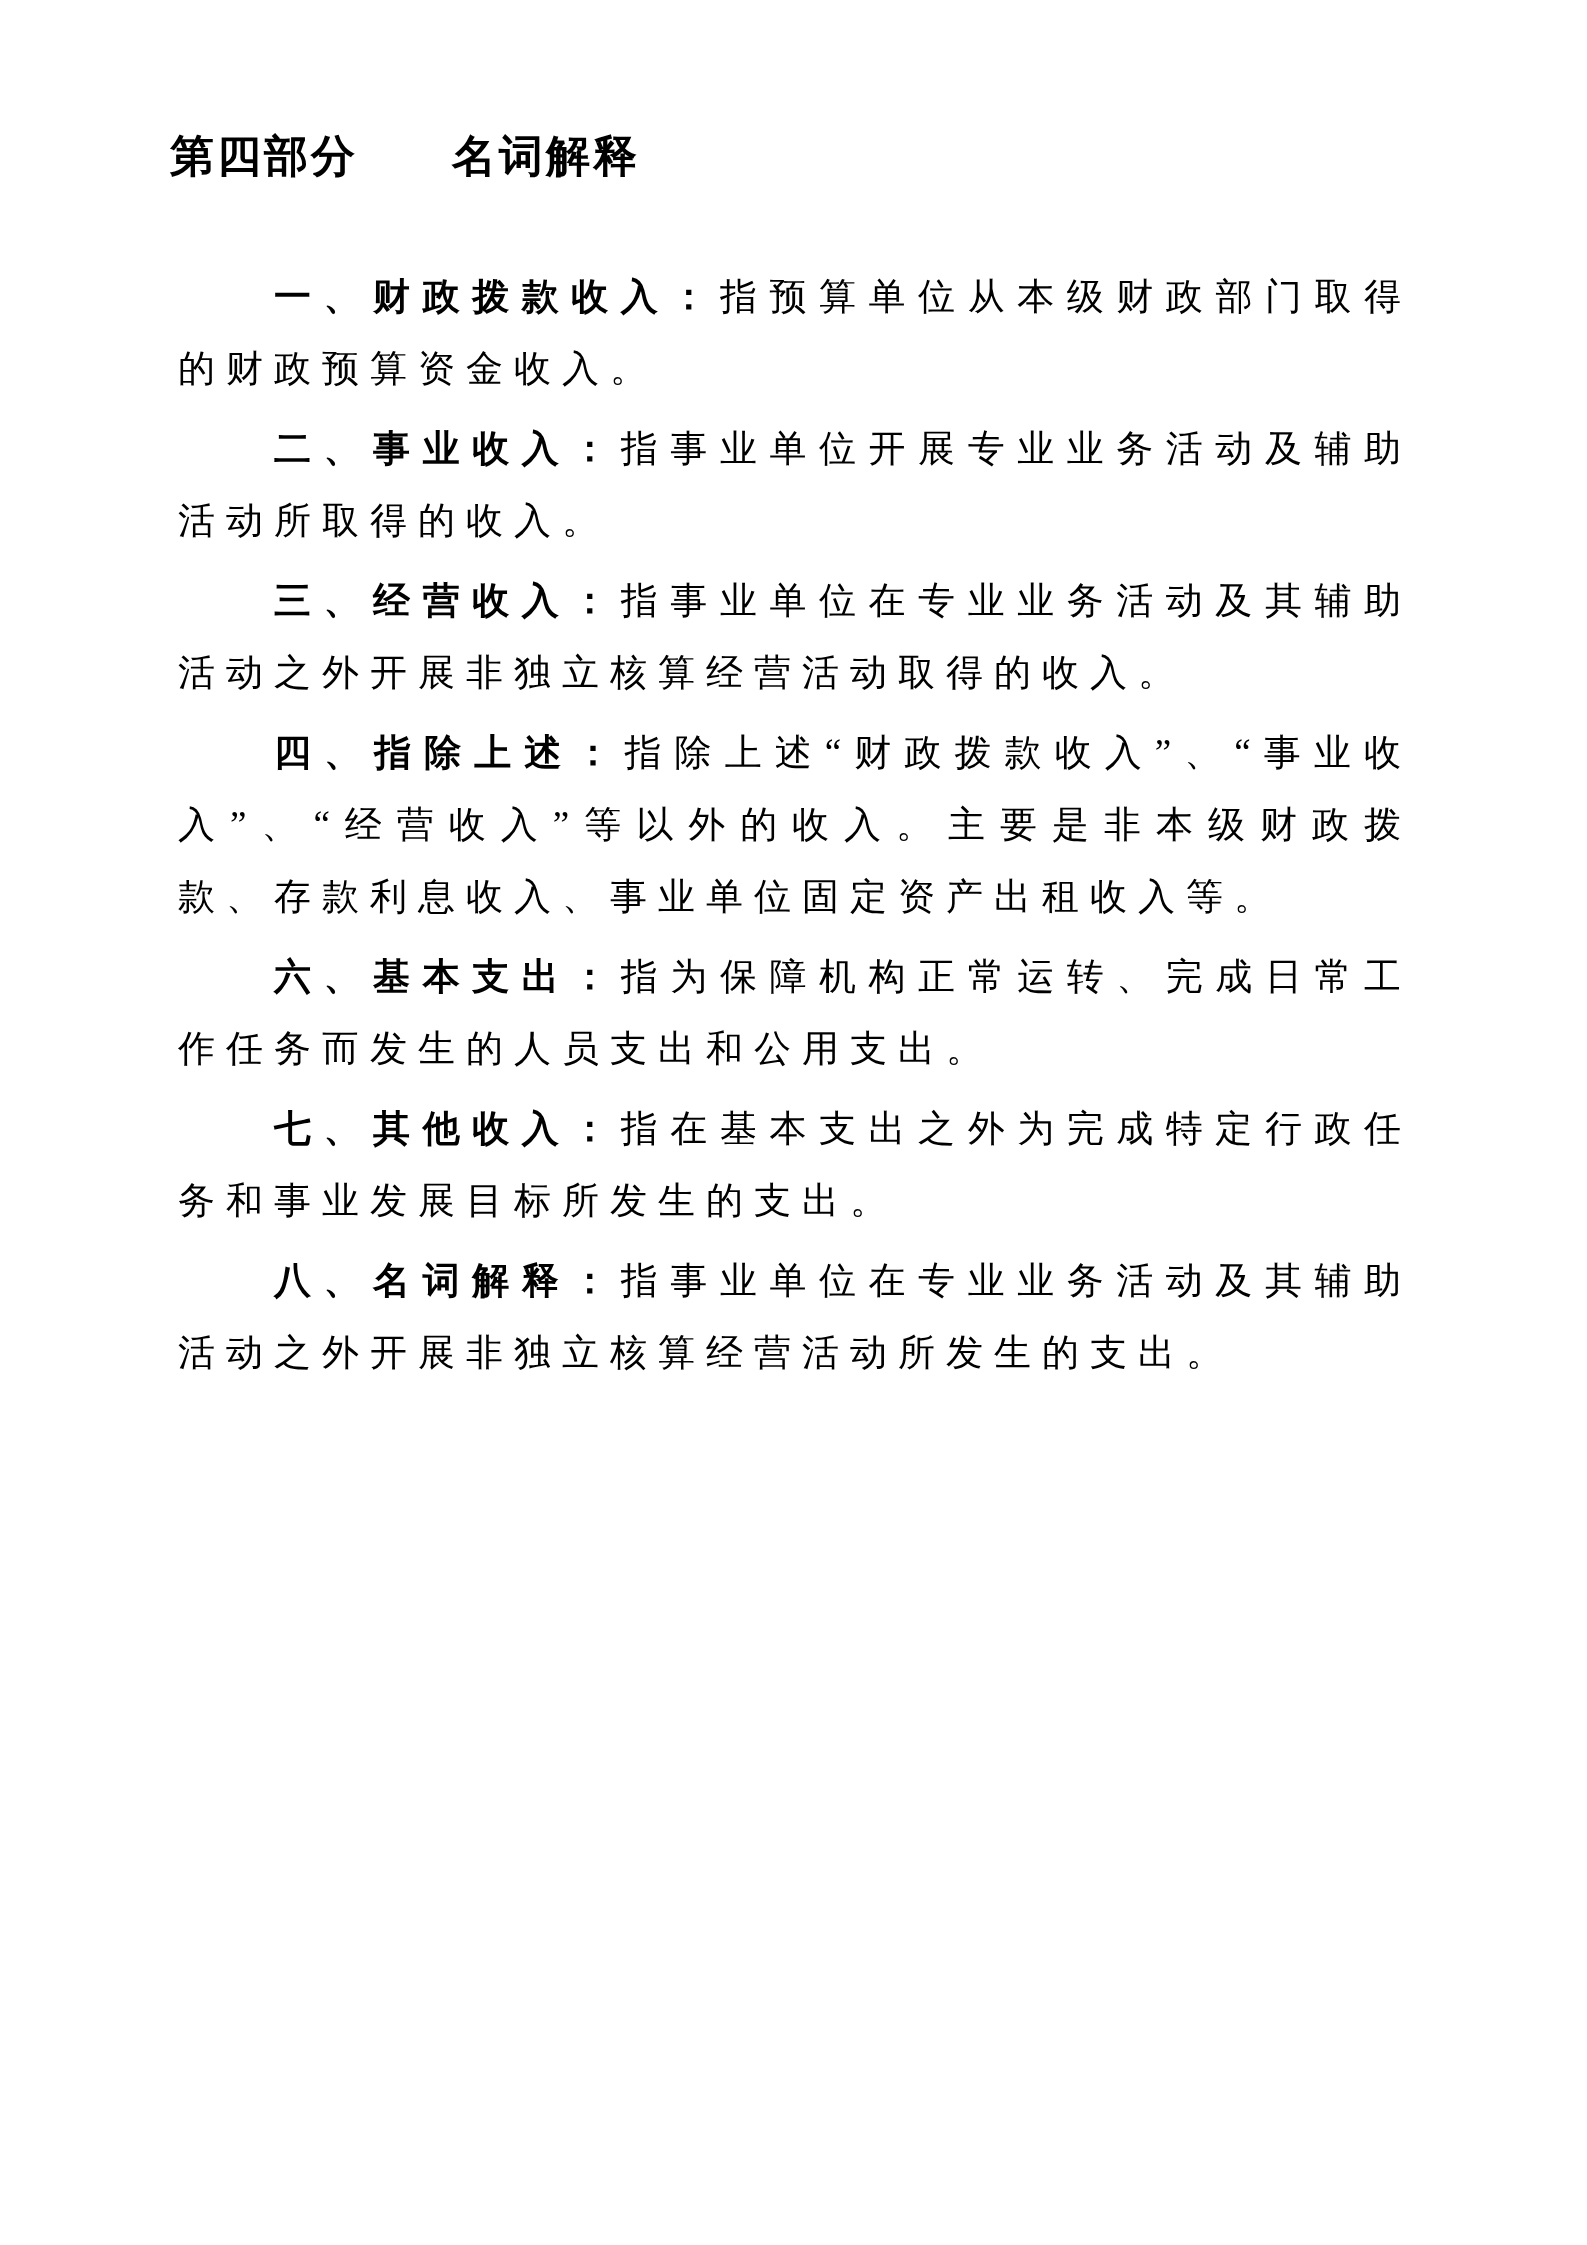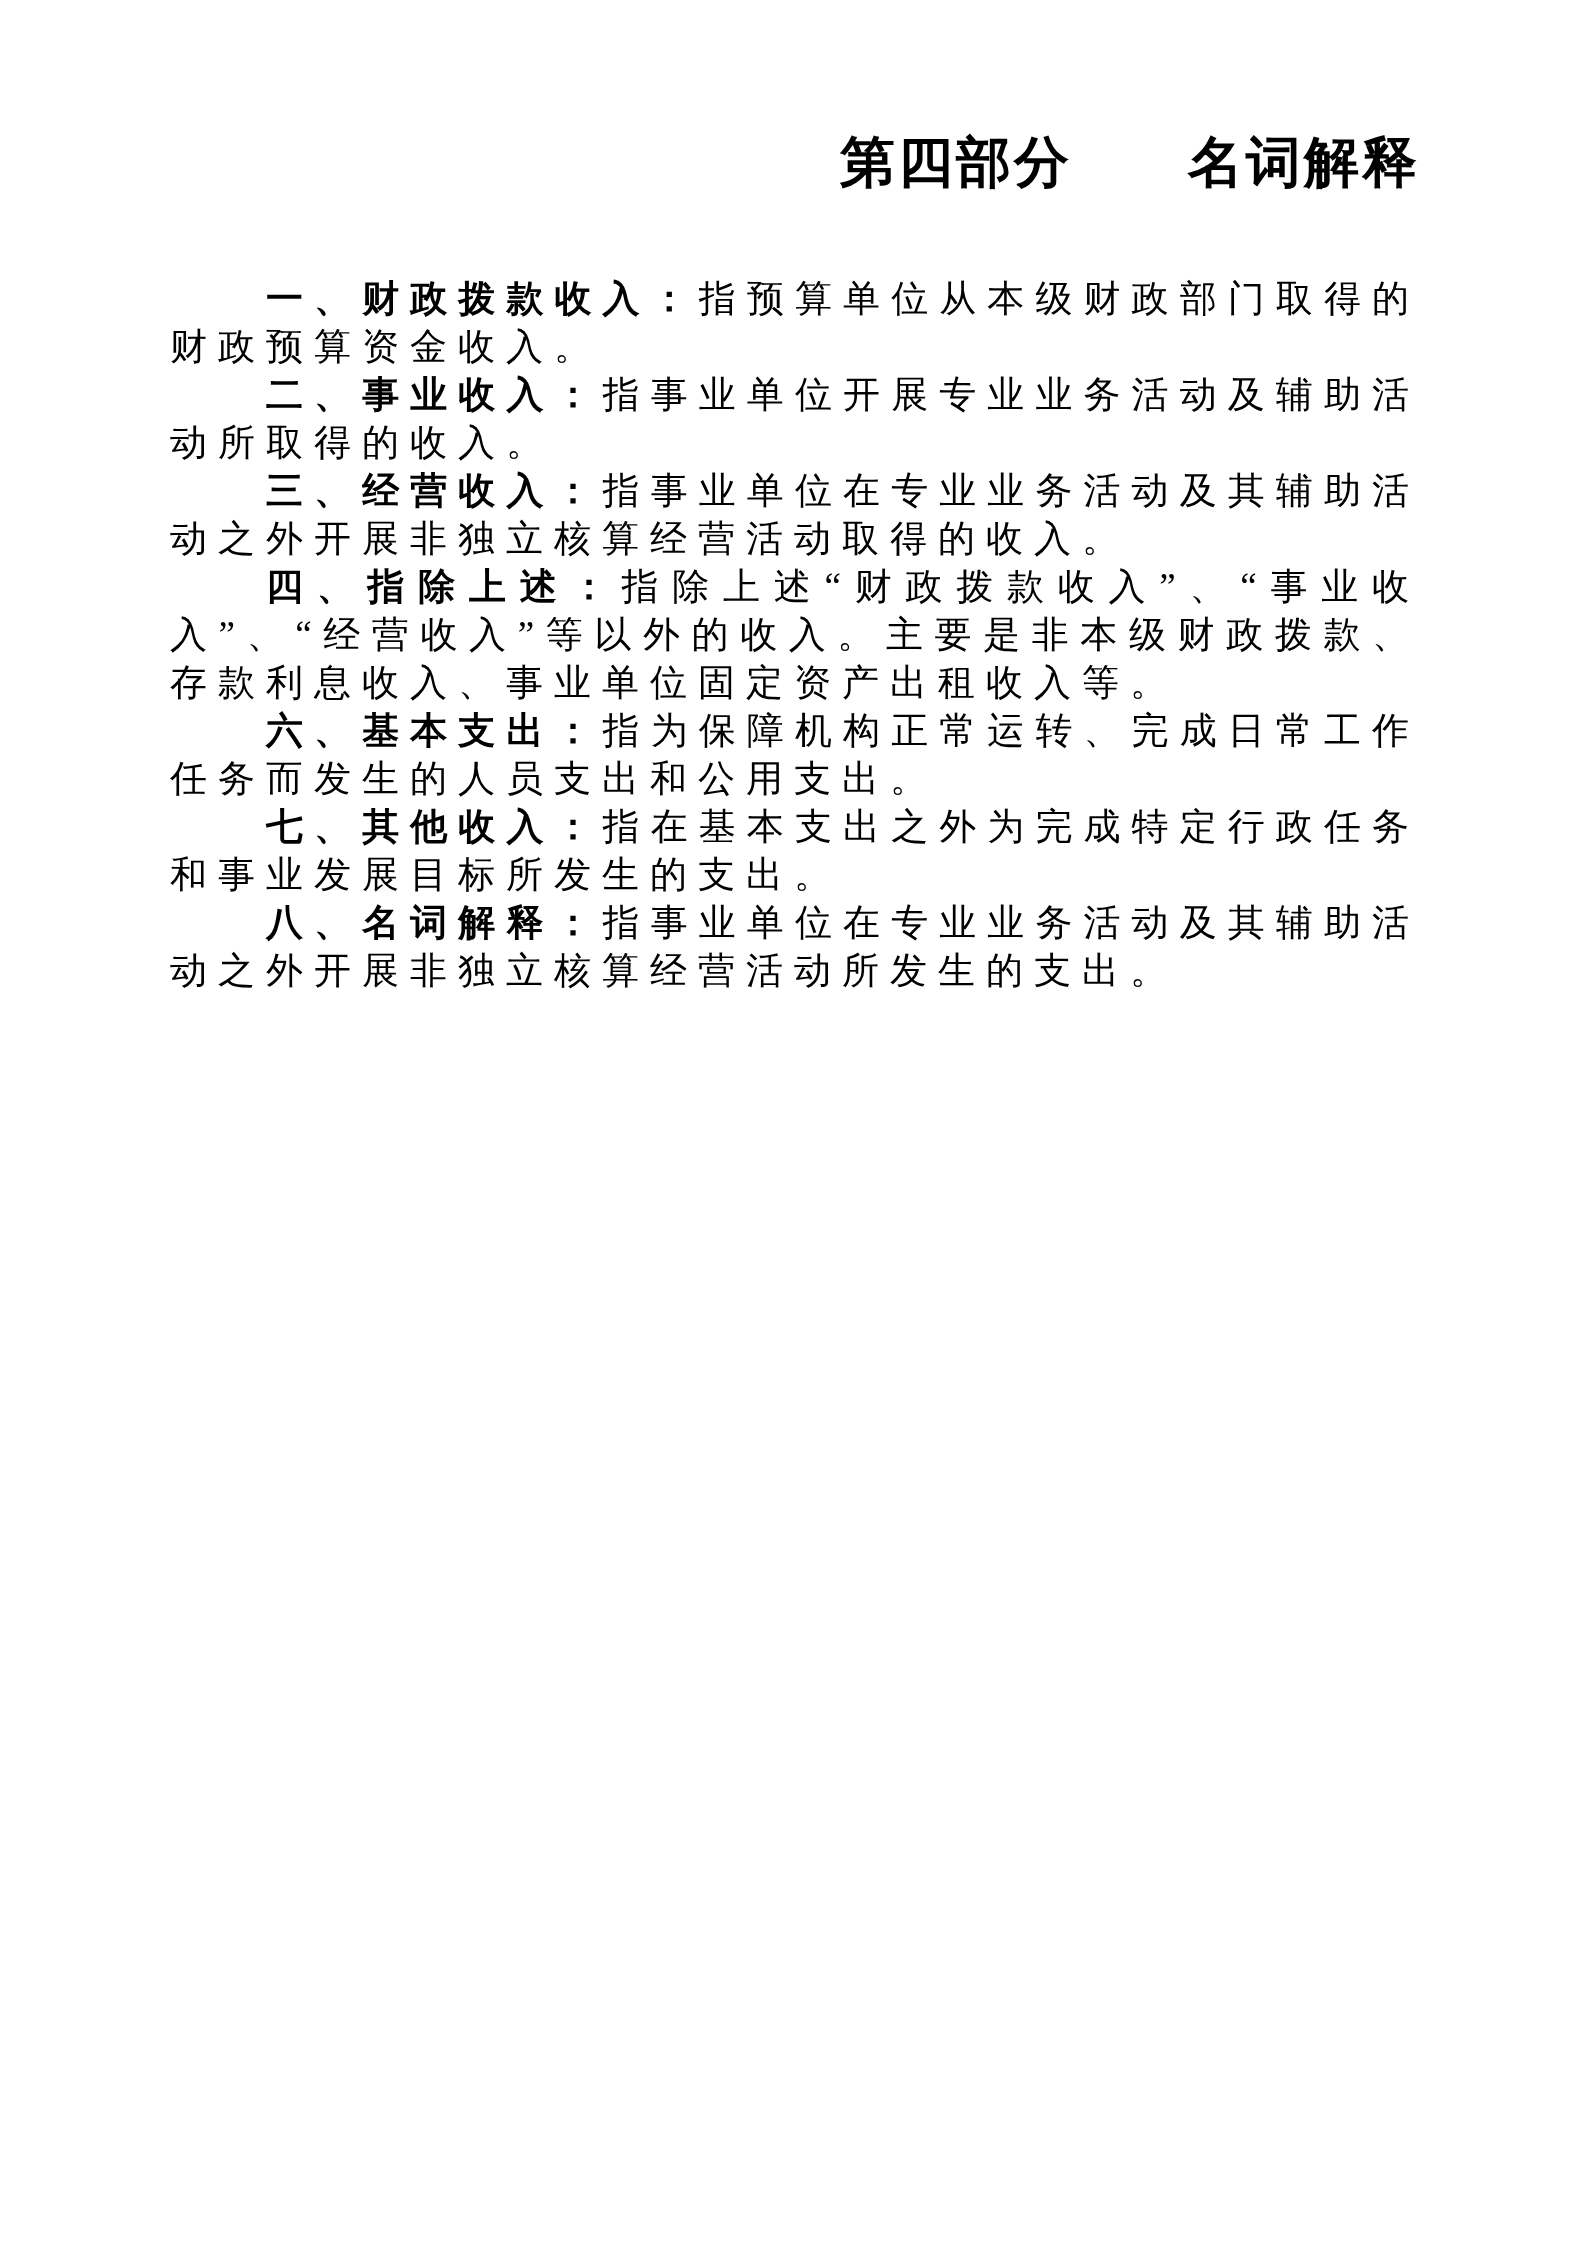--- a/index.html
+++ b/index.html
@@ -16,30 +16,30 @@
     box-sizing: border-box;
     padding: 128px 167px 0 170px;
     color: #000000;
     font-family: "Liberation Serif", "DejaVu Serif", serif;
     overflow: hidden;
   }
   .doc-title {
     margin: 0 0 78px 0;
     font-family: "Liberation Sans", "DejaVu Sans", sans-serif;
     font-weight: bold;
-    font-size: 55px;
+    font-size: 44px;
     line-height: 1.25;
-    text-align: right;
+    text-align: left;
     letter-spacing: 3px;
     white-space: pre;
   }
   .para {
-    margin: 0;
+    margin: 8px;
     font-size: 37px;
-    line-height: 48px;
+    line-height: 72px;
     letter-spacing: 11px;
     text-align: justify;
     text-justify: inter-ideograph;
     text-indent: 96px;
     word-break: break-all;
     overflow-wrap: anywhere;
   }
   .term {
     font-weight: bold;
   }

